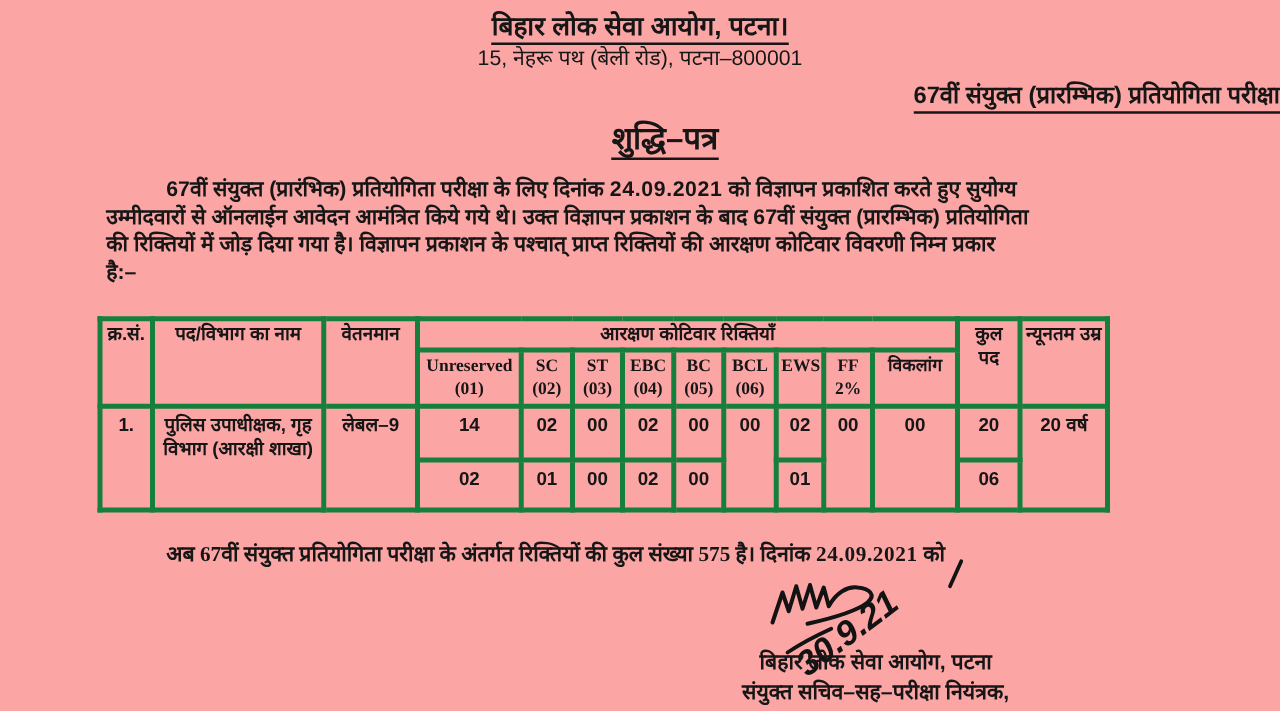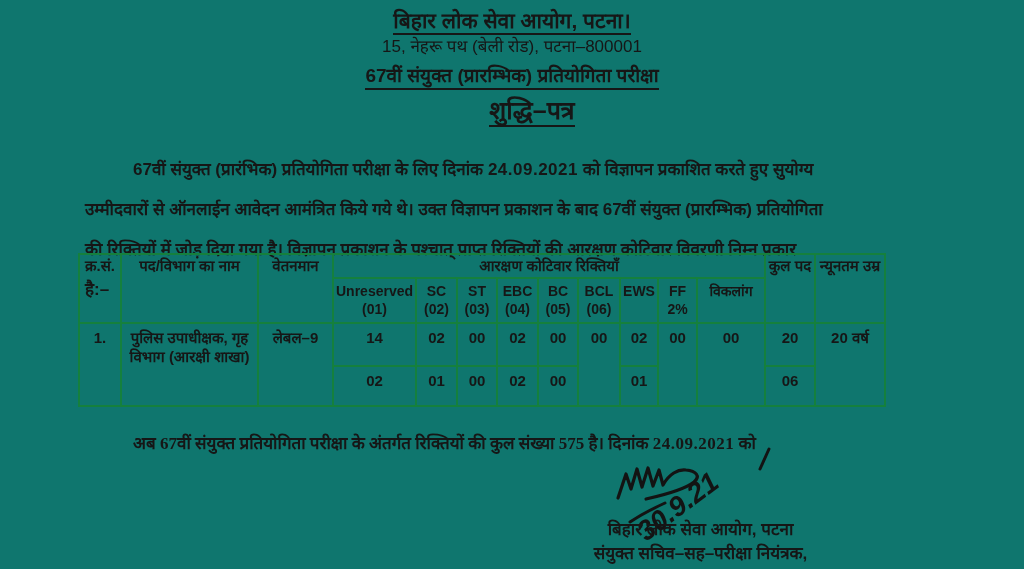--- a/index.html
+++ b/index.html
@@ -1,49 +1,49 @@
 <!DOCTYPE html>
 <html><head>
 <meta charset="utf-8">
 <style>
   html,body{margin:0;padding:0;background:#e8e8e8;}
   .page{
-    position:relative;width:1024px;height:569px;background:#0f766e;
+    position:relative;width:1024px;height:569px;background:#fca5a5;
     overflow:hidden;color:#161616;
     font-family:"Liberation Sans","DejaVu Sans",sans-serif;
   }
   .center-line{position:absolute;left:0;width:100%;text-align:center;white-space:nowrap;}
   .org-title{top:6px;font-size:21px;font-weight:700;}
   .org-title span{border-bottom:2px solid #161616;padding-bottom:1px;}
   .address{top:34px;font-size:17px;font-weight:500;}
-  .exam-title{top:62px;font-size:19px;font-weight:700;}
+  .exam-title{top:62px;font-size:19px;font-weight:700;text-align:right;}
   .exam-title span{border-bottom:2px solid #161616;padding-bottom:2px;}
   .doc-title{top:92px;font-size:25px;font-weight:700;margin-left:20px;}
   .doc-title span{border-bottom:2.5px solid #161616;padding-bottom:1px;}
 
   .para{position:absolute;left:85px;top:141px;width:880px;font-size:17px;font-weight:600;}
-  .para .line{height:22px;line-height:22px;white-space:nowrap;margin-top:18px;}
+  .para .line{height:22px;line-height:22px;white-space:nowrap;}
   .para .indent{padding-left:48px;}
   .b{font-weight:800;}
   .num{font-weight:700;letter-spacing:0.5px;}
 
   table.vac{
     position:absolute;left:78px;top:253px;width:807px;
     border-collapse:collapse;table-layout:fixed;
   }
   table.vac th,table.vac td{
-    border:2px solid #15803d;vertical-align:top;text-align:center;
+    border:4px solid #15803d;vertical-align:top;text-align:center;
     padding:1px 2px;overflow:hidden;
   }
   table.vac th{font-size:15px;font-weight:700;line-height:19px;}
   table.vac .sub th{font-size:14px;line-height:18px;vertical-align:top;padding-top:3px;}
   table.vac td{font-size:15px;font-weight:700;line-height:19px;padding-top:4px;}
   td.post-cell{text-align:left;padding-left:8px;font-weight:600;font-size:15px;line-height:21px;margin-top:36px;}
   .hrow1{height:24px;}
-  .hrow2{height:45px;}
+  .hrow2{height:45px;font-family:Liberation Serif, serif;}
   .drow1{height:43px;}
   .drow2{height:40px;}
 
   .closing{position:absolute;left:85px;top:432px;width:880px;font-size:17px;font-weight:600;}
   .closing .line{height:23px;line-height:23px;white-space:nowrap;}
   .closing .indent{padding-left:48px;font-family:Liberation Serif, serif;}
 
   .sig{position:absolute;left:602px;top:436px;width:195px;height:118px;}
   .signatory{
     position:absolute;left:558px;top:518px;width:285px;text-align:center;

